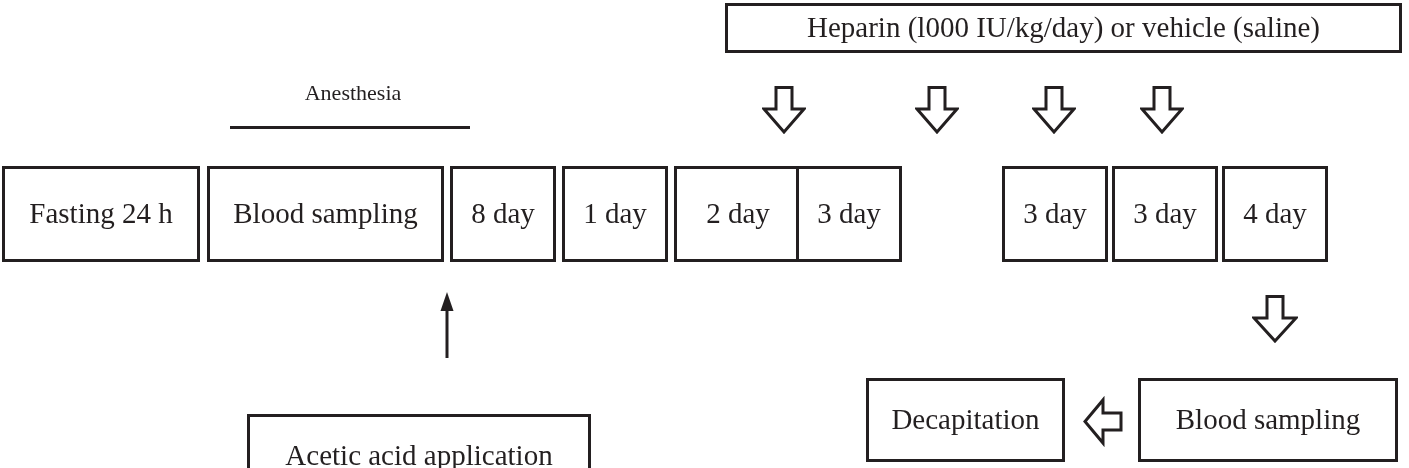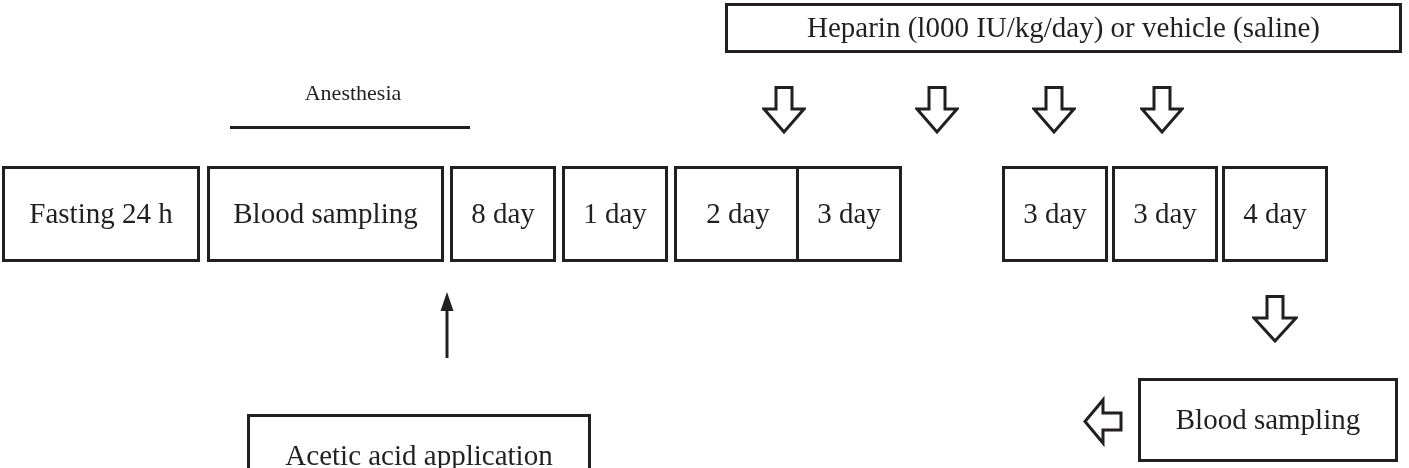--- a/index.html
+++ b/index.html
@@ -117,20 +117,23 @@
   </svg>
 
   <svg class="arrow" style="left:1252px; top:295px;" width="46" height="48" viewBox="0 0 46 48">
     <polygon class="open" points="15,1.5 31,1.5 31,23 44,23 23,46 2,23 15,23"></polygon>
   </svg>
 
   <div class="box" style="left:247px; top:378px; width:344px; height:84px;margin-top:36px;">
     <span>Acetic acid application</span>
   </div>
 
+  <div class="box" style="left:866px; top:378px; width:199px; height:84px;">
+    <span>Decapitation</span>
+  </div>
 
   <svg class="arrow" style="left:1083px; top:393px;" width="40" height="57" viewBox="0 0 40 57">
     <polygon class="open" points="38,20 38,37 20,37 20,50 2,28.5 20,7 20,20"></polygon>
   </svg>
 
   <div class="box" style="left:1138px; top:378px; width:260px; height:84px;">
     <span>Blood sampling</span>
   </div>
 
 </div>

